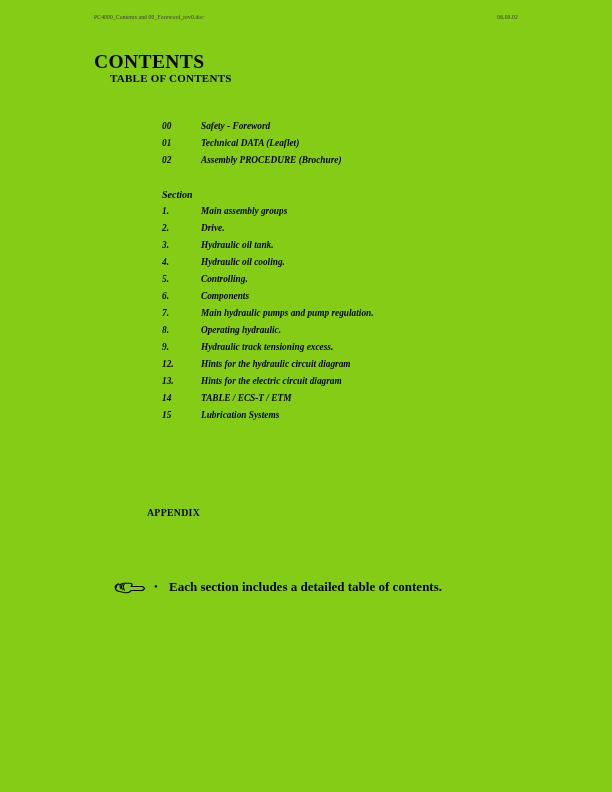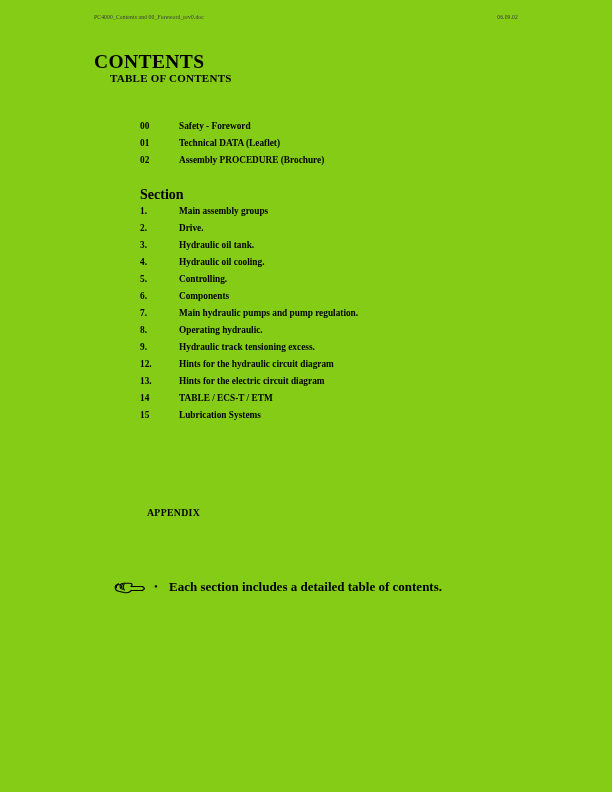--- a/index.html
+++ b/index.html
@@ -57,22 +57,23 @@
     font-weight: bold;
     letter-spacing: 0.25px;
     line-height: 1;
     white-space: nowrap;
     margin-left: 16px;
   }
 
   
   .entry-list {
     position: absolute;
-    left: 140px;
+    left: 162px;
     width: 420px;
+    font-style: italic;
   }
   .entry-list.preamble { top: 118px; }
   .entry-list.sections { top: 186px; }
 
   .entry-row {
     display: flex;
     align-items: baseline;
     height: 17px;
     font-size: 9.3px;
     font-weight: bold;
@@ -81,21 +82,21 @@
   }
   .entry-row .entry-num {
     width: 39px;
     flex: 0 0 39px;
   }
   .entry-row .entry-label {
     flex: 1 1 auto;
   }
 
   .group-heading {
-    font-size: 14px;
+    font-size: 10px;
     font-weight: bold;
     line-height: 17px;
     height: 17px;
     white-space: nowrap;
   }
 
   
   .appendix-heading {
     position: absolute;
     left: 147px;

